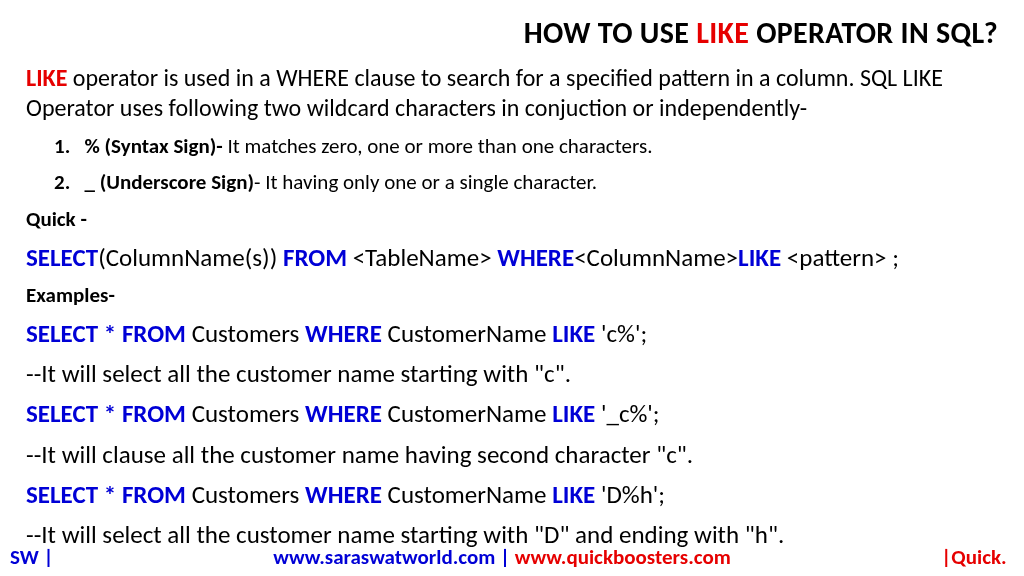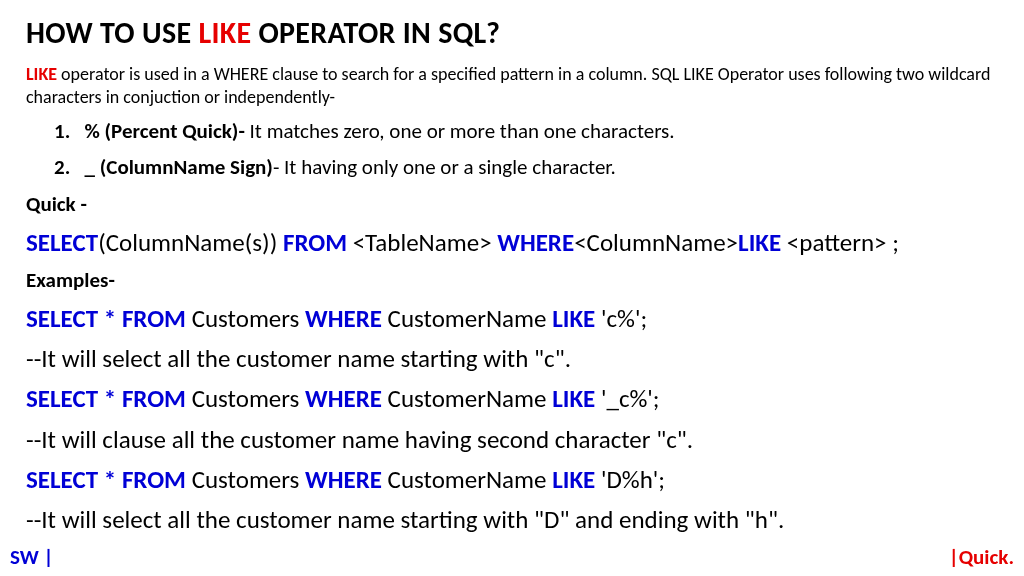--- a/index.html
+++ b/index.html
@@ -7,31 +7,31 @@
       width: 1024px;
       height: 576px;
       font-family: Calibri, Arial, sans-serif;
       background: #fff;
       padding: 14px 26px 8px 26px;
       position: relative;
       overflow: hidden;
       color: #000;
     }
     .title {
-      text-align: left;
+      text-align: right;
       font-size: 30px;
       font-weight: 700;
       margin-bottom: 10px;
       letter-spacing: 0.3px;
     }
     .red { color: #e60000; }
     .blue { color: #0000d6; }
     .bold { font-weight: 700; }
     .intro {
-      font-size: 18px;
+      font-size: 24px;
       line-height: 1.25;
       margin-bottom: 10px;
       margin-top: 12px;
     }
     .list-item {
       font-size: 21px;
       margin-bottom: 10px;
       padding-left: 28px;
       line-height: 1.25;
     }
@@ -53,39 +53,39 @@
       width: 100%;
       padding: 0 10px;
       display: flex;
       justify-content: space-between;
       align-items: flex-end;
       font-size: 21px;
       font-weight: 700;
     }
     .footer-center { text-align: center; flex: 1; }
     .footer-left { min-width: 60px; text-align: left; }
-    .footer-right { min-width: 80px; text-align: right; }
+    .footer-right { min-width: 80px; text-align: center; }
   </style>
 </head>
 <body>
 
 <div class="title">
   <span>HOW TO USE </span><span class="red">LIKE</span><span> OPERATOR IN SQL?</span>
 </div>
 
 <div class="intro">
   <span class="red bold">LIKE</span><span> operator is used in a WHERE clause to search for a specified pattern in a column. SQL LIKE Operator uses following two wildcard characters in conjuction or independently-</span>
 </div>
 
 <div class="list-item">
-  <span class="bold">1.</span>&nbsp;&nbsp;&nbsp;<span class="bold">% (Percent Quick)-</span><span> It matches zero, one or more than one characters.</span>
+  <span class="bold">1.</span>&nbsp;&nbsp;&nbsp;<span class="bold">% (Syntax Sign)-</span><span> It matches zero, one or more than one characters.</span>
 </div>
 
 <div class="list-item">
-  <span class="bold">2.</span>&nbsp;&nbsp;&nbsp;<span class="bold">_ (ColumnName Sign)</span><span>- It having only one or a single character.</span>
+  <span class="bold">2.</span>&nbsp;&nbsp;&nbsp;<span class="bold">_ (Underscore Sign)</span><span>- It having only one or a single character.</span>
 </div>
 
 <div class="label">Quick -</div>
 
 <div class="codeline">
   <span class="blue bold">SELECT</span><span>(ColumnName(s)) </span><span class="blue bold">FROM </span><span>&lt;TableName&gt; </span><span class="blue bold">WHERE</span><span>&lt;ColumnName&gt;</span><span class="blue bold">LIKE </span><span>&lt;pattern&gt; ;</span>
 </div>
 
 <div class="label">Examples-</div>
 
@@ -99,14 +99,17 @@
 </div>
 <div class="codeline">--It will clause all the customer name having second character  "c".</div>
 
 <div class="codeline">
   <span class="blue bold">SELECT * FROM </span><span>Customers </span><span class="blue bold">WHERE </span><span>CustomerName </span><span class="blue bold">LIKE </span><span>'D%h';</span>
 </div>
 <div class="codeline">--It will select all the customer name starting with "D" and ending with "h".</div>
 
 <div class="footer">
   <div class="footer-left blue">SW |</div>
+  <div class="footer-center">
+    <span class="blue">www.saraswatworld.com</span><span class="blue"> | </span><span class="red">www.quickboosters.com</span>
+  </div>
   <div class="footer-right red">|Quick.</div>
 </div>
 
 </body></html>

